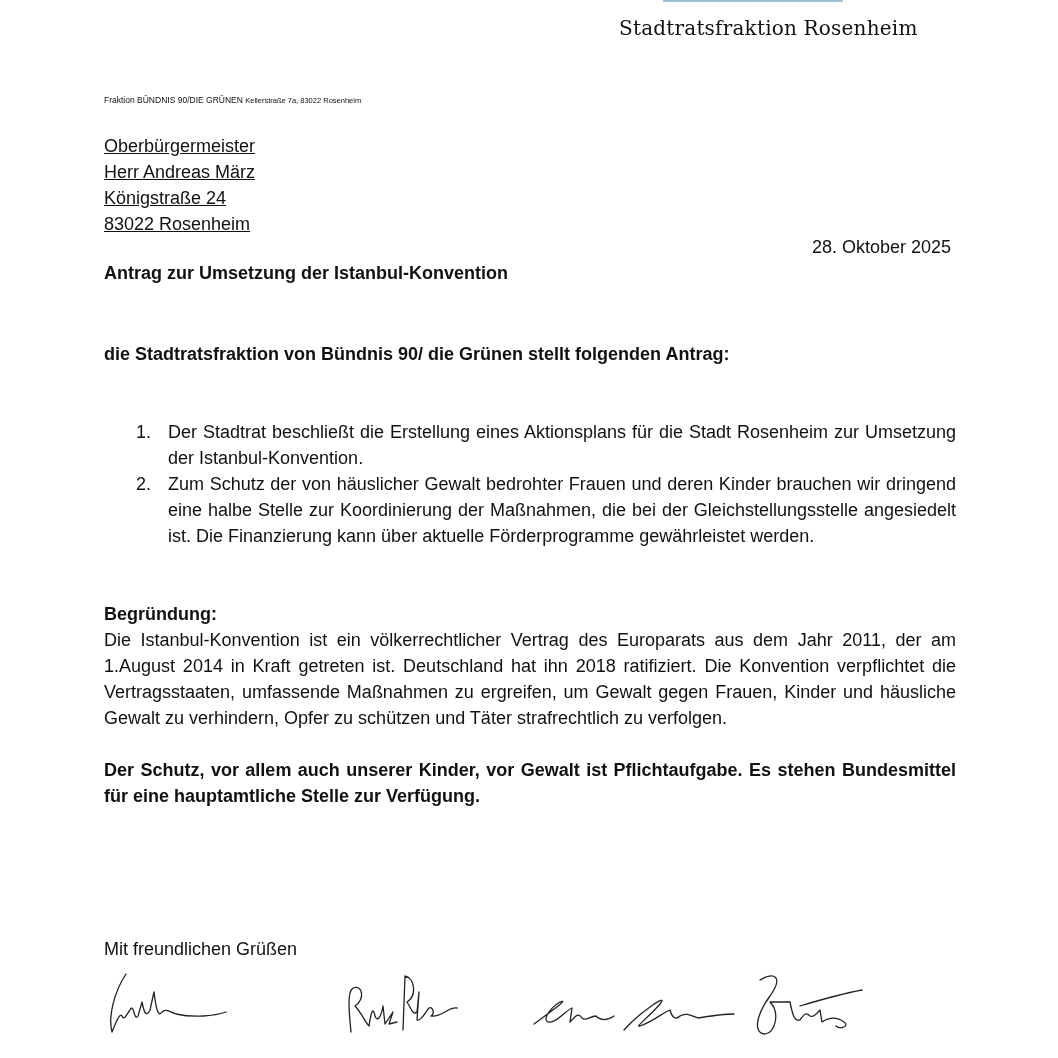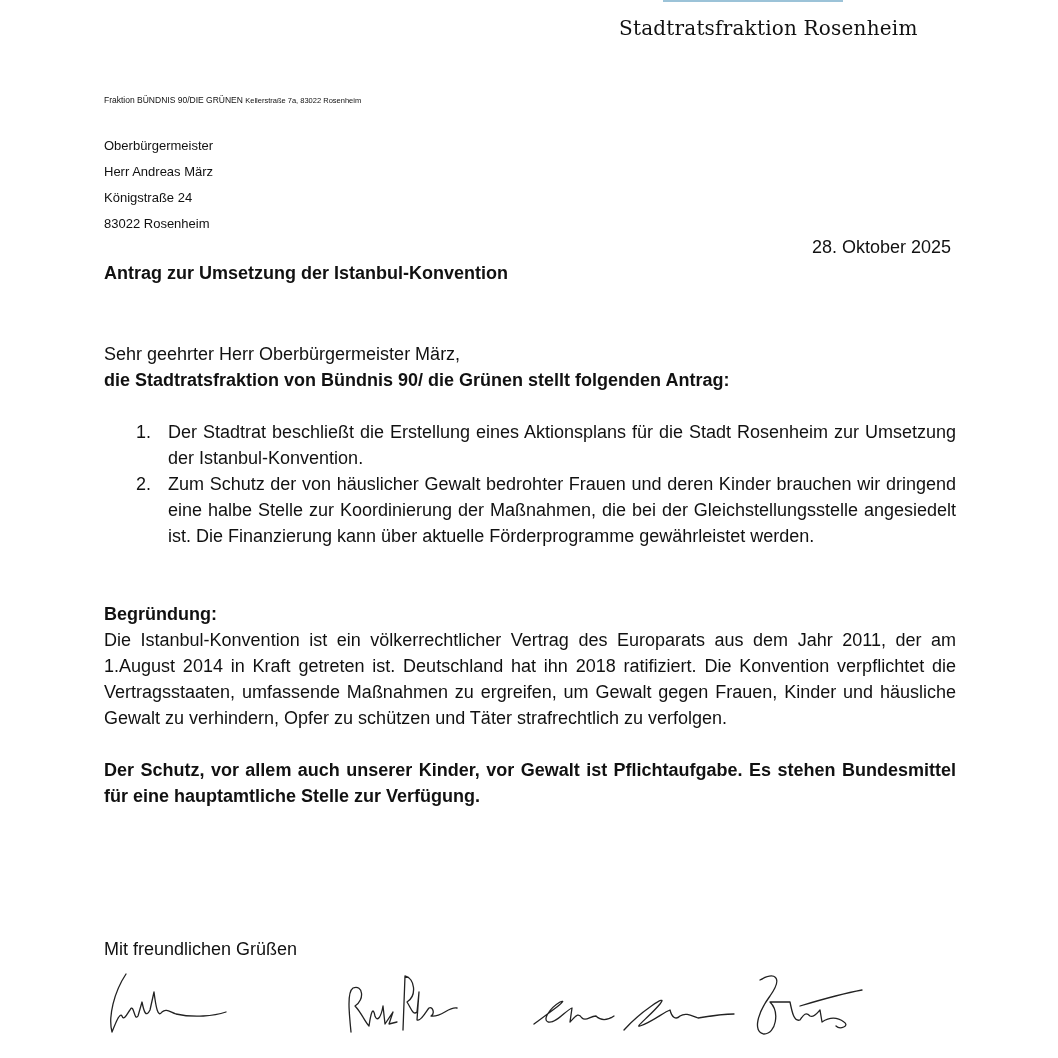--- a/index.html
+++ b/index.html
@@ -4,21 +4,21 @@
 <style>
   html, body { margin: 0; padding: 0; background: #ffffff; }
   body { width: 1058px; height: 1058px; position: relative; overflow: hidden;
          font-family: "Liberation Sans", sans-serif; color: #111; }
   .topbar { position: absolute; left: 663px; top: 0; width: 180px; height: 2px; background: #9cc3d8; }
   .org { position: absolute; left: 619px; top: 16px; font-family: "DejaVu Serif", serif;
          font-weight: normal; font-size: 20px; letter-spacing: 0.2px; color: #111; }
   .sender { position: absolute; left: 104px; top: 95px; font-size: 8.5px; color: #111; }
   .sender b { font-weight: normal; }
   .sender .addr { font-size: 7.5px; }
-  .recipient { position: absolute; left: 104px; top: 133px; font-size: 13px; line-height: 26px; }
+  .recipient { position: absolute; left: 104px; top: 133px; font-size: 18px; line-height: 26px; text-decoration: underline; }
   .date { position: absolute; right: 107px; top: 237px; font-size: 18px; }
   .subject { position: absolute; left: 104px; top: 263px; font-size: 18px; font-weight: bold; }
   .salutation { position: absolute; left: 104px; top: 341px; font-size: 18px; line-height: 26px; width: 852px; }
   .salutation .b { font-weight: bold; }
   .items { position: absolute; left: 104px; top: 419px; width: 852px; font-size: 18px; line-height: 26px; margin: 0; padding: 0; list-style: none; }
   .items li { position: relative; padding-left: 64px; text-align: justify; }
   .items li .num { position: absolute; left: 32px; top: 0; }
   .reason { position: absolute; left: 104px; top: 601px; width: 852px; font-size: 18px; line-height: 26px; }
   .reason p { margin: 0; text-align: justify; }
   .reason .h { font-weight: bold; }
@@ -43,21 +43,20 @@
   <div>Oberbürgermeister</div>
   <div>Herr Andreas März</div>
   <div>Königstraße 24</div>
   <div>83022 Rosenheim</div>
 </div>
 
 <div class="date">28. Oktober 2025</div>
 <div class="subject">Antrag zur Umsetzung der Istanbul-Konvention</div>
 
 <div class="salutation">
-  <div>Sehr geehrter Herr Oberbürgermeister März,</div>
   <div class="b">die Stadtratsfraktion von Bündnis 90/ die Grünen stellt folgenden Antrag:</div>
 </div>
 
 <ol class="items">
   <li>
     <span class="num">1.</span>
     <span>Der Stadtrat beschließt die Erstellung eines Aktionsplans für die Stadt Rosenheim zur Umsetzung der Istanbul-Konvention.</span>
   </li>
   <li>
     <span class="num">2.</span>

